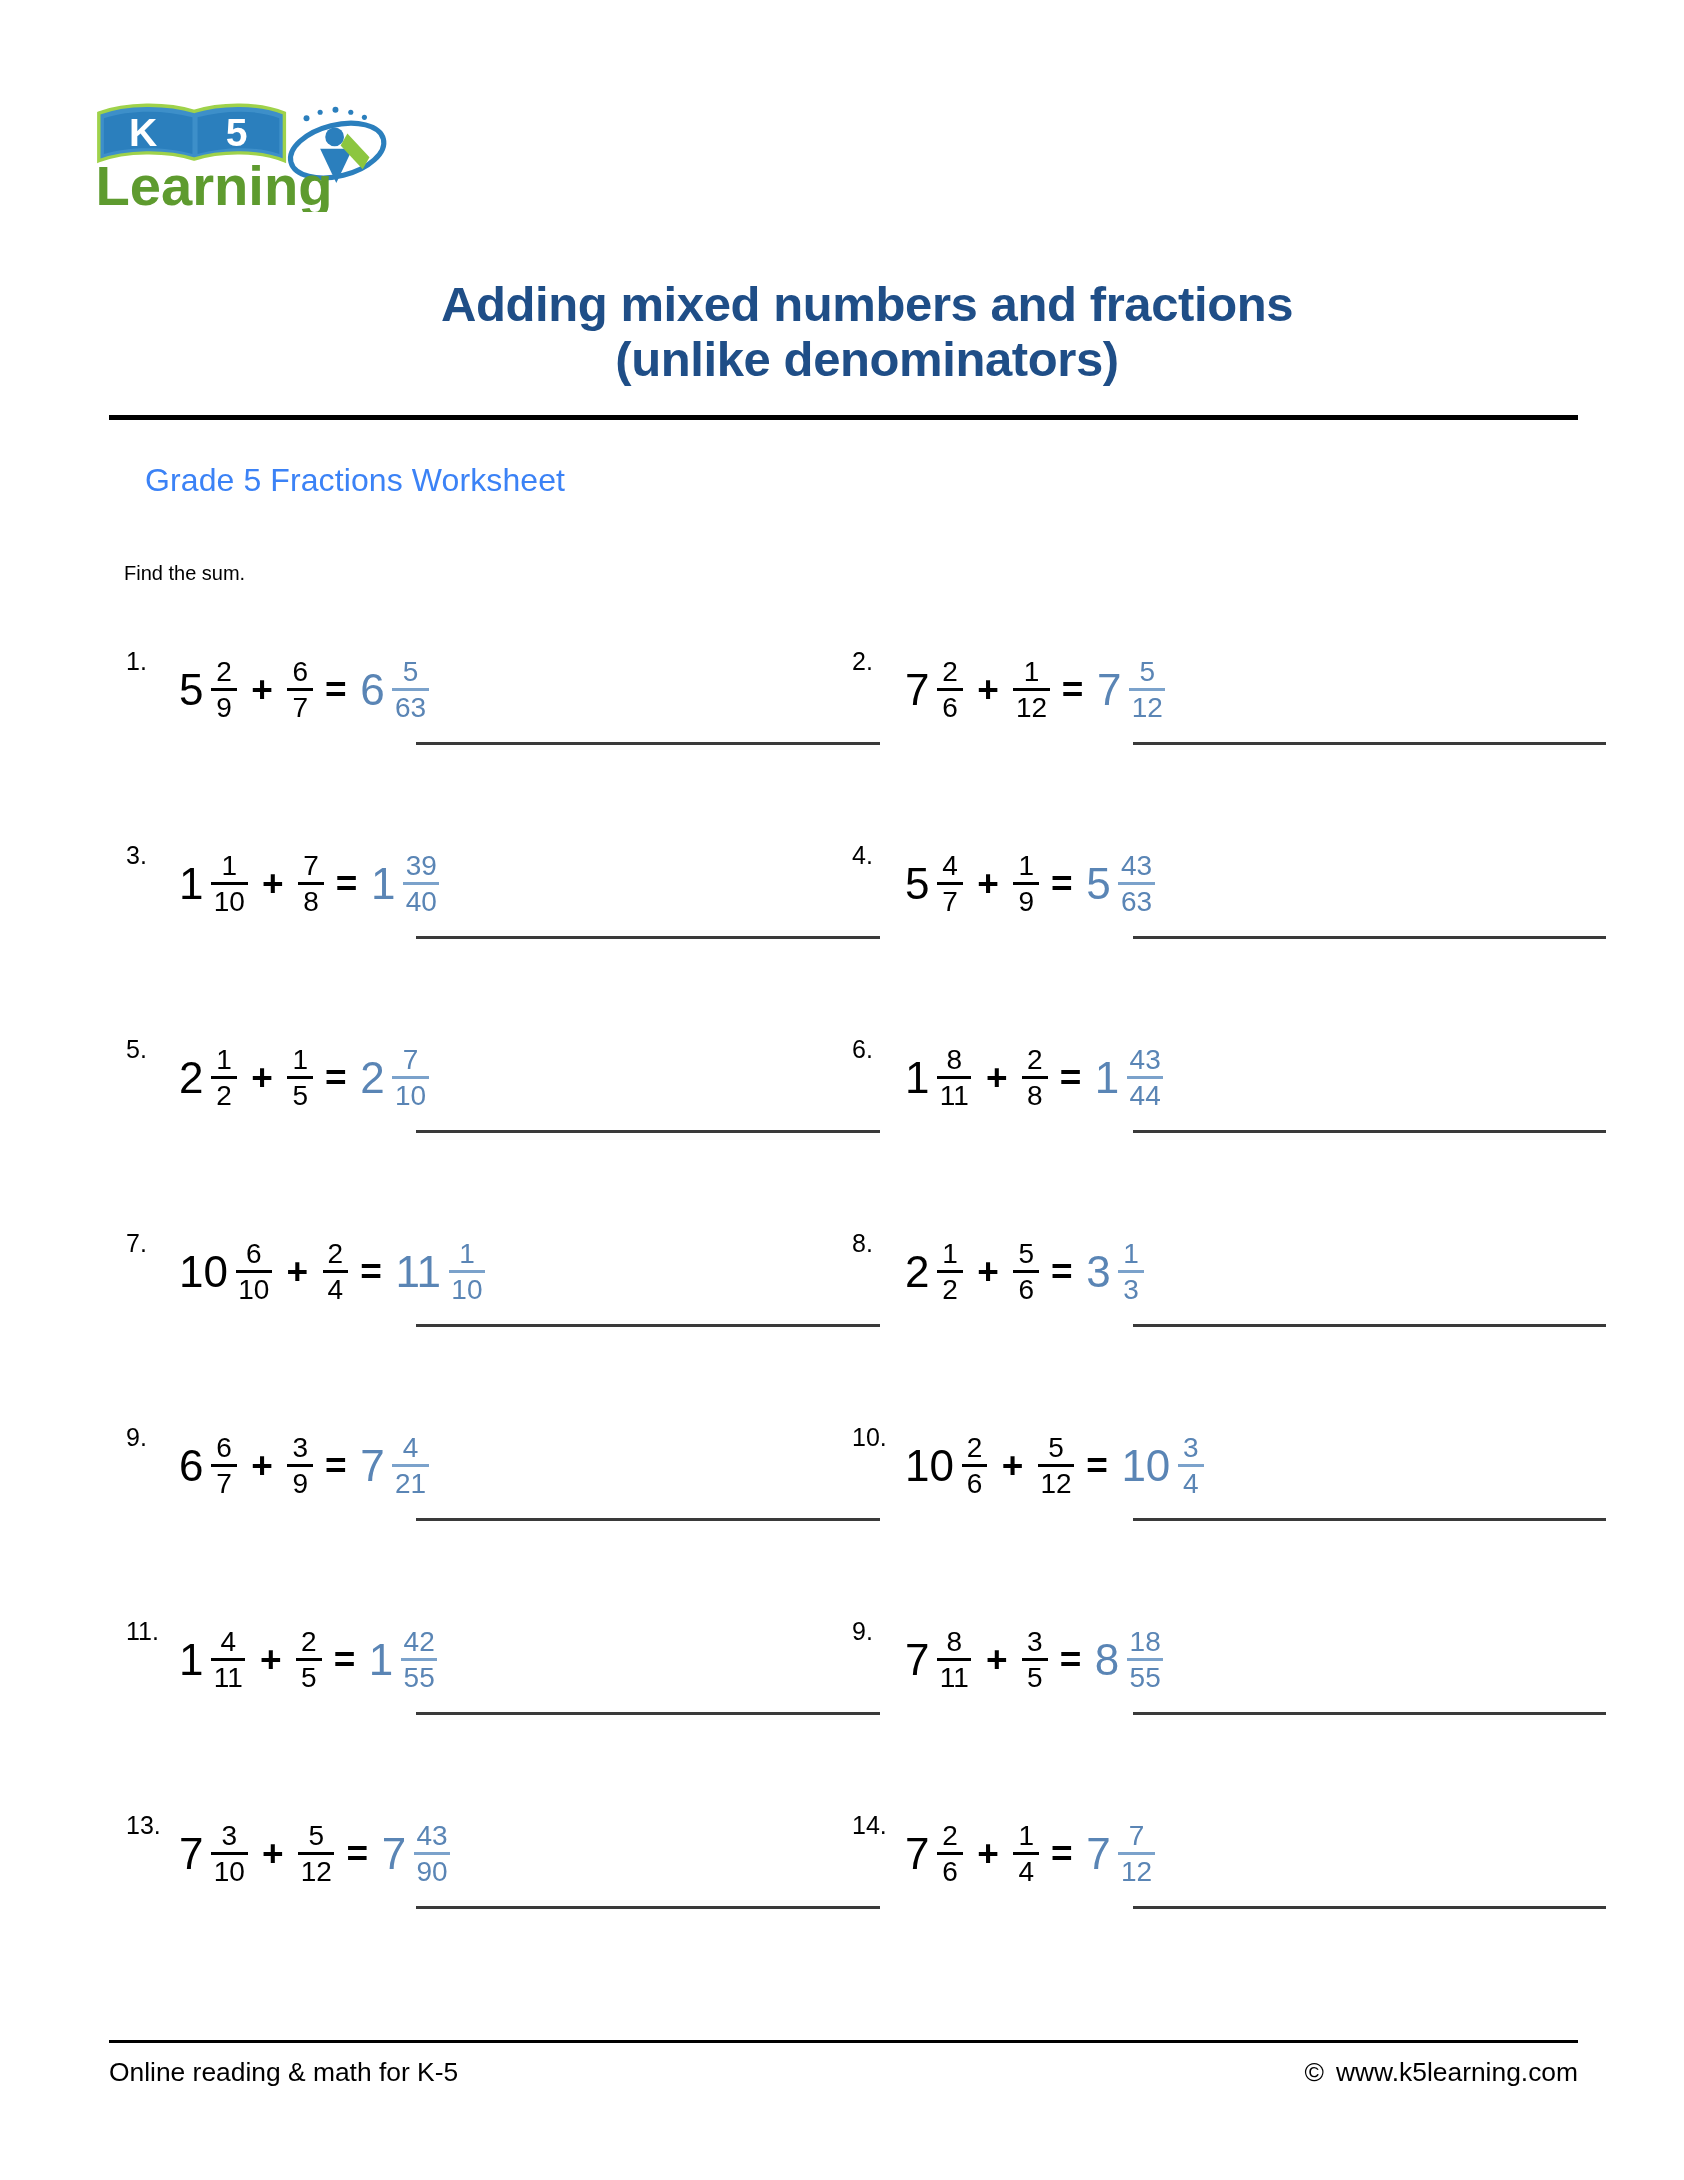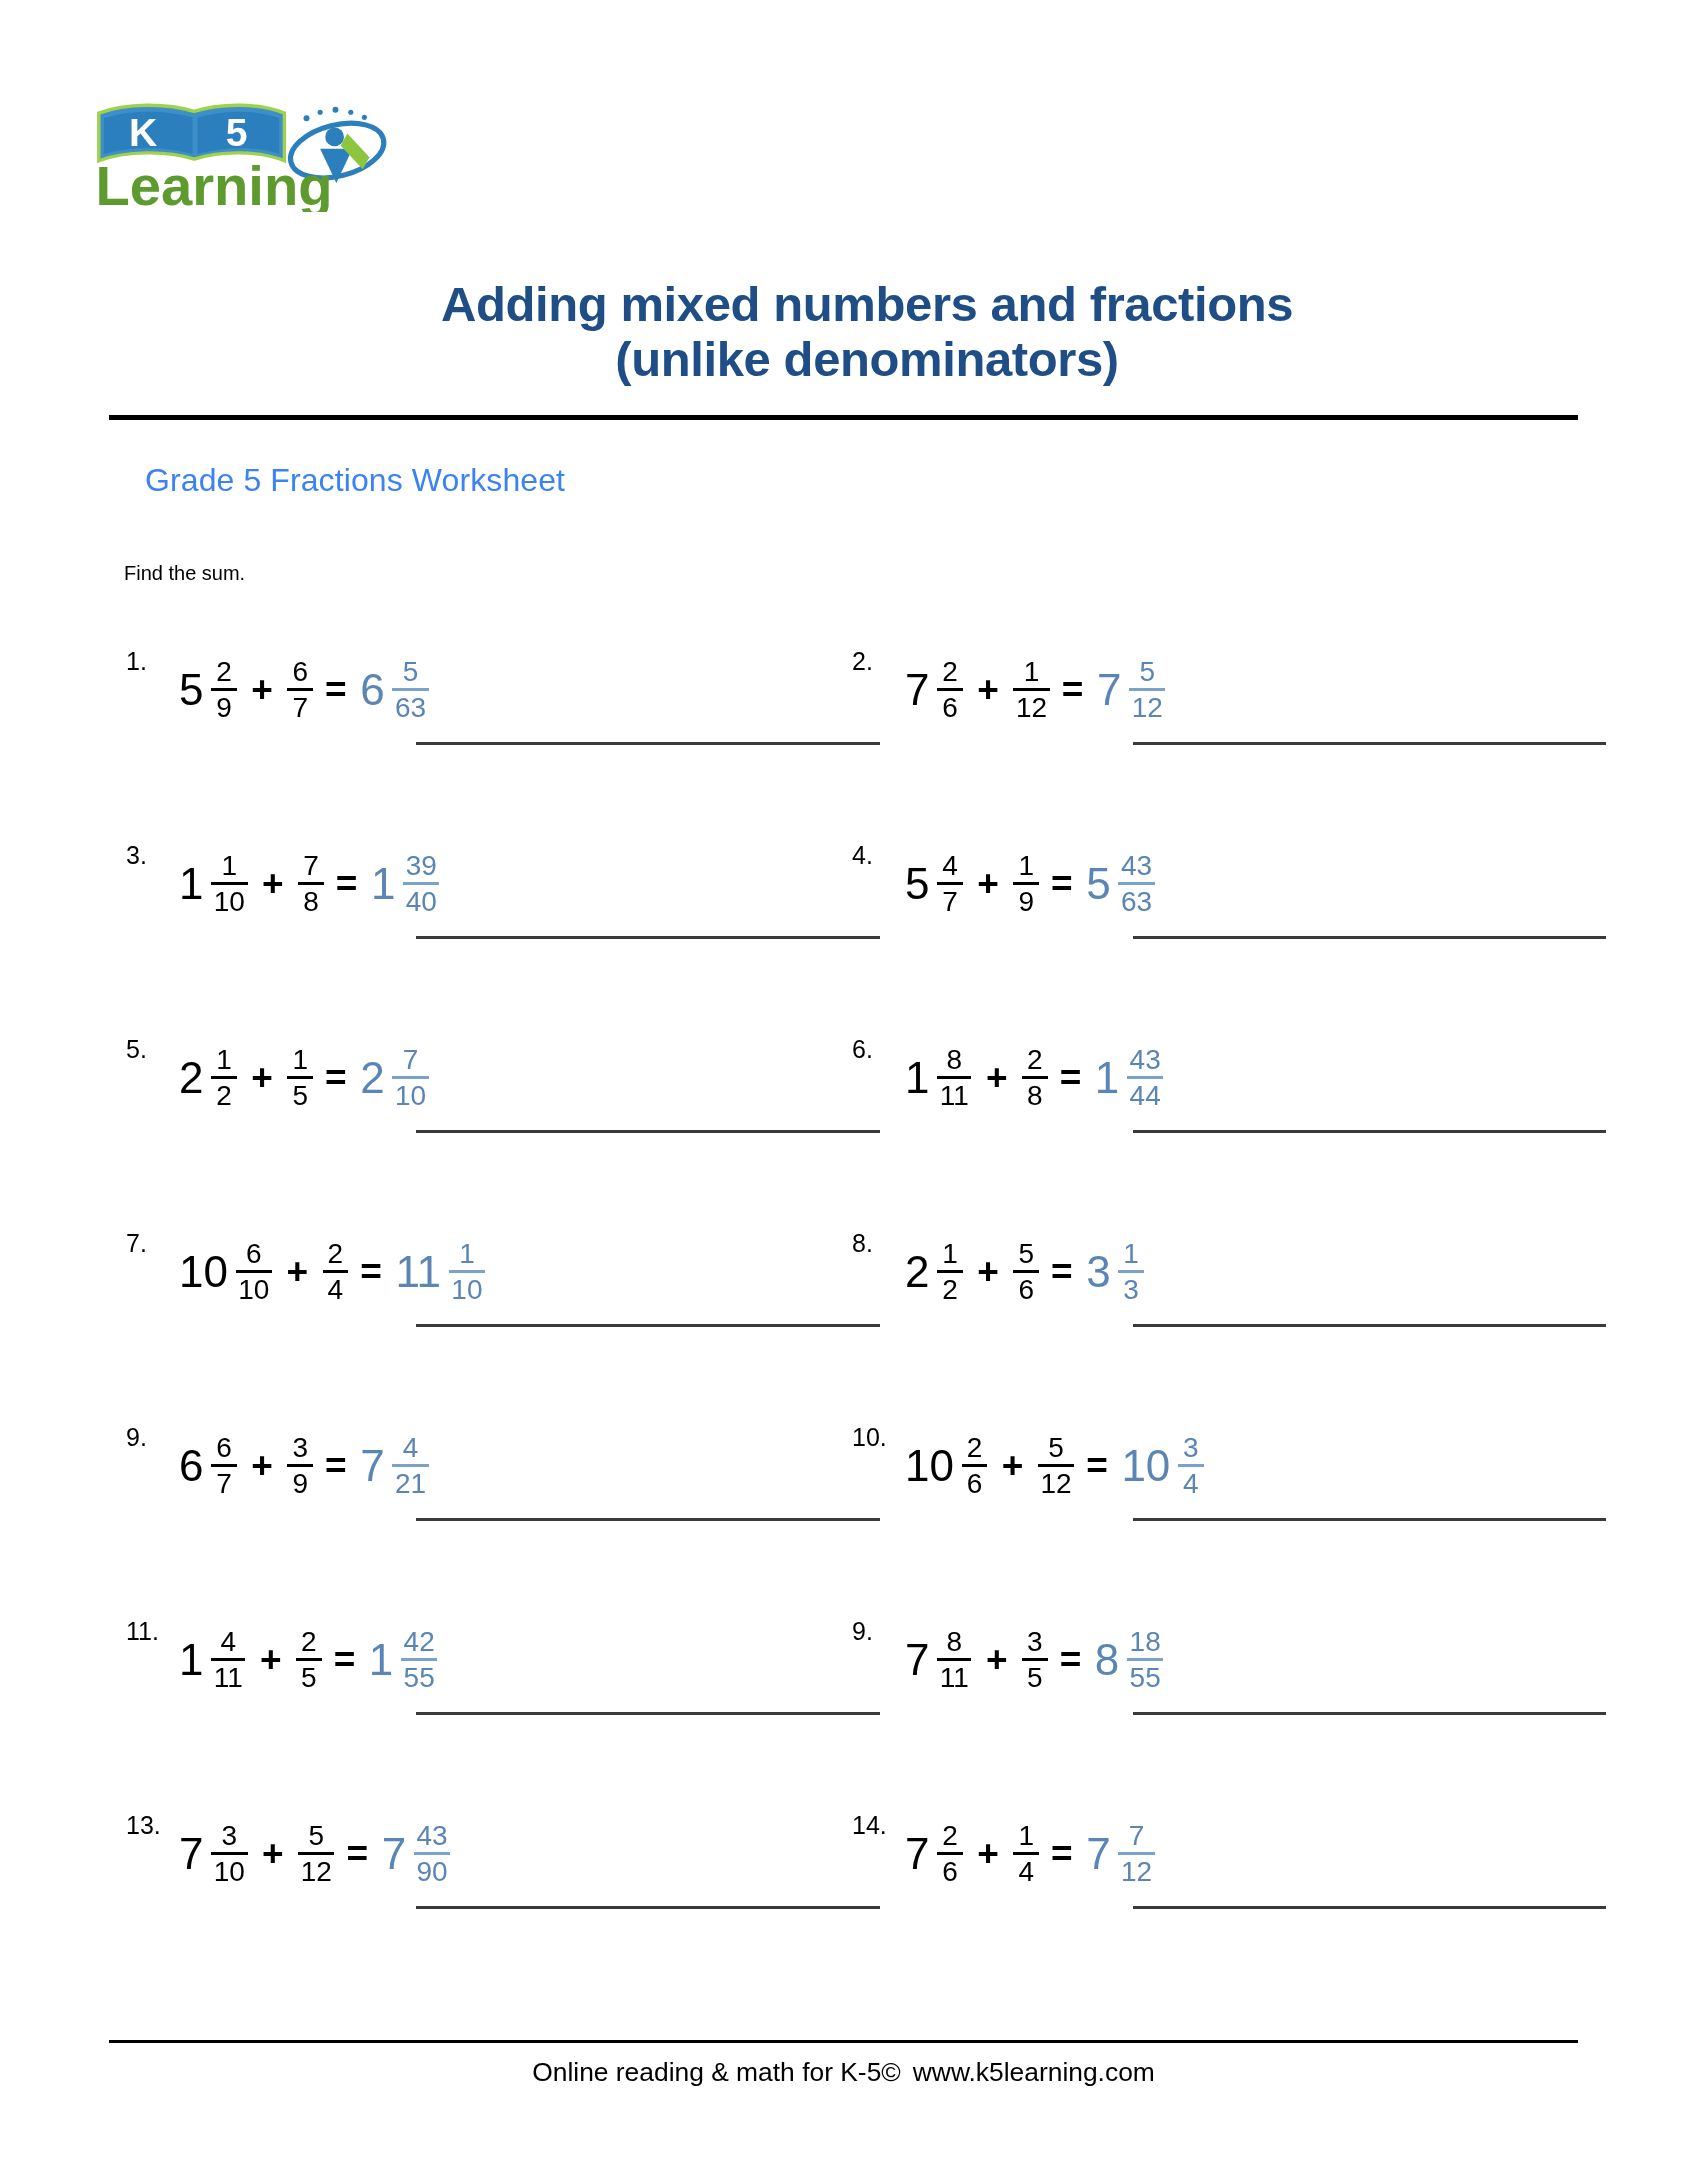--- a/index.html
+++ b/index.html
@@ -180,21 +180,21 @@
     width: 1469px;
     height: 2.6px;
     background: #000000;
   }
   .footer {
     position: absolute;
     left: 109px;
     top: 2057px;
     width: 1469px;
     display: flex;
-    justify-content: center;
+    justify-content: space-between;
     font-size: 26.4px;
     color: #000;
   }
   .footer-right .copy { margin-right: 12px; }
 </style>
 </head>
 <body>
 
 <div class="page">
 

